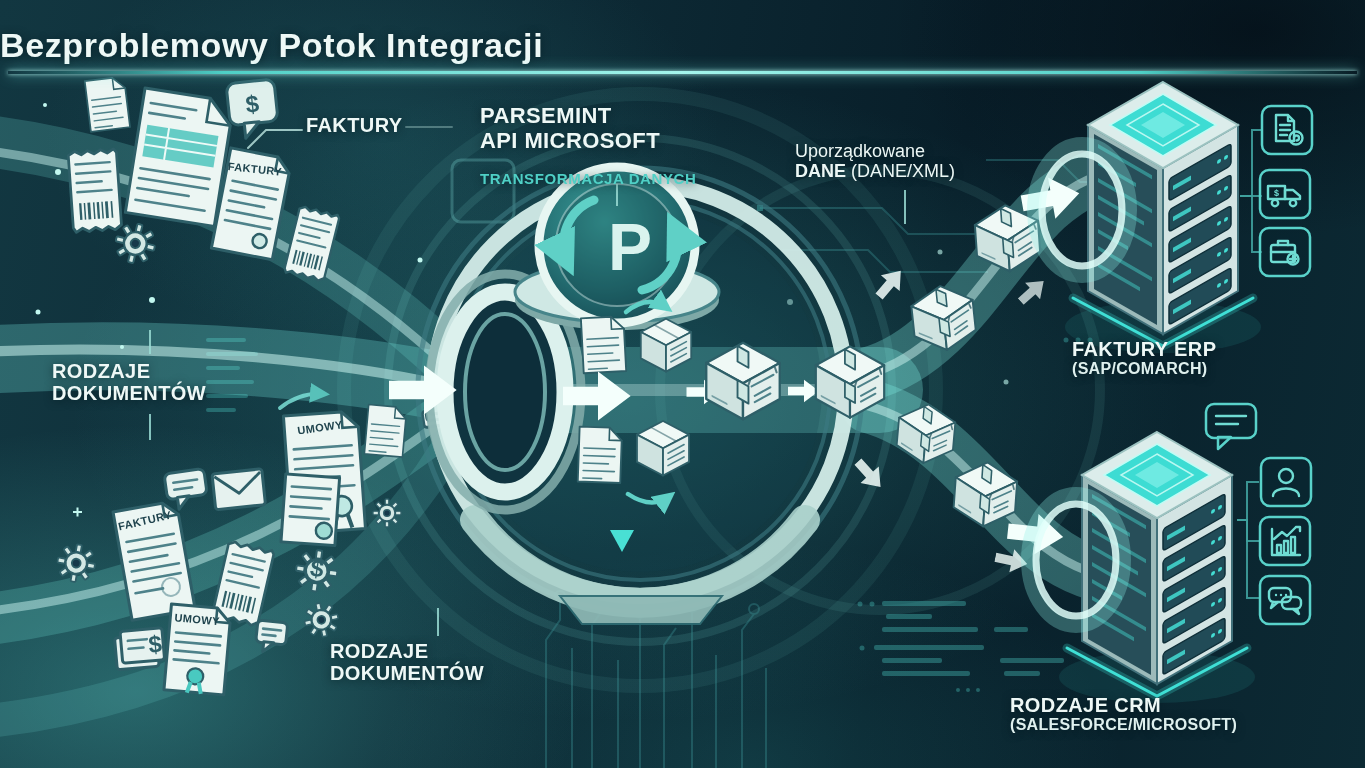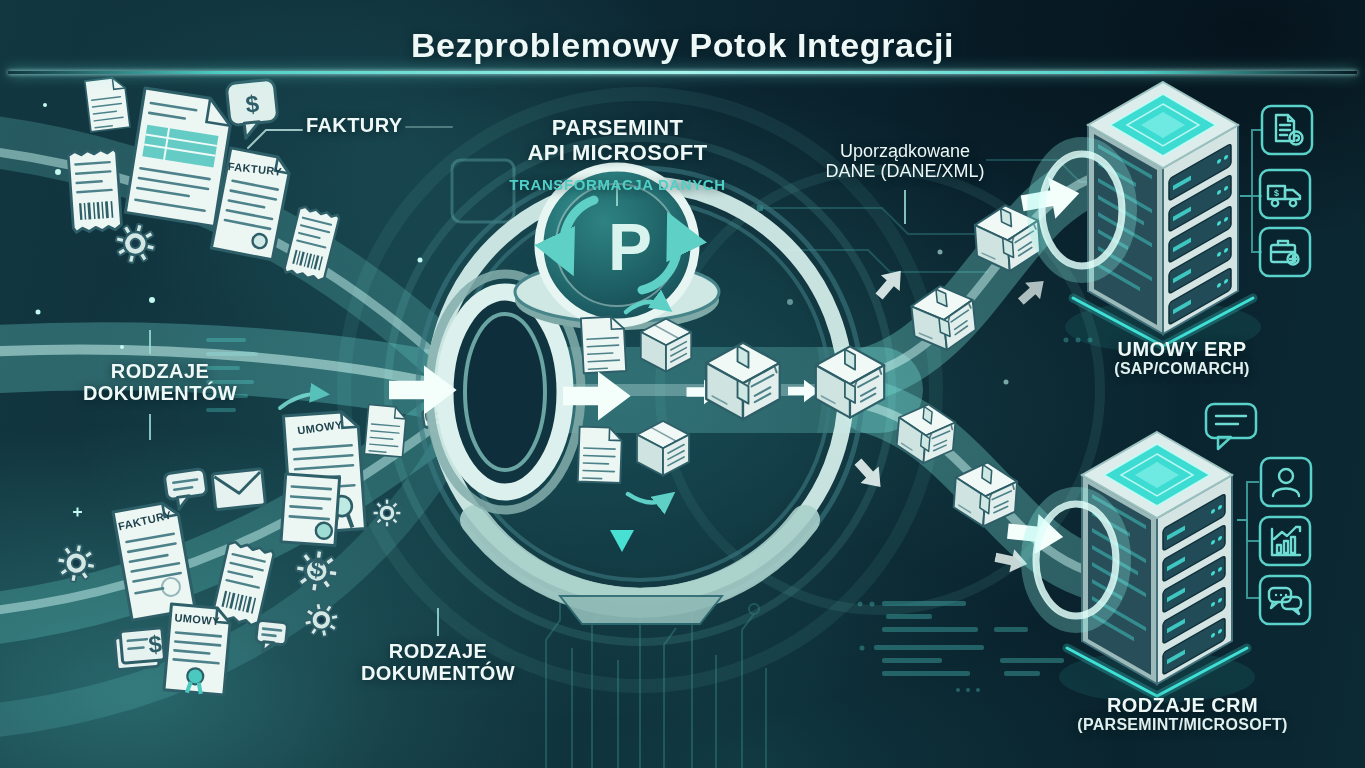--- a/index.html
+++ b/index.html
@@ -8,28 +8,28 @@
     font-family:"Liberation Sans",sans-serif;
     background:
       radial-gradient(900px 520px at 46% 52%, rgba(62,175,172,.30), rgba(62,175,172,0) 62%),
       radial-gradient(720px 430px at 10% 90%, rgba(90,215,205,.33), rgba(90,215,205,0) 62%),
       radial-gradient(520px 320px at 28% 18%, rgba(45,125,130,.26), rgba(45,125,130,0) 65%),
       radial-gradient(620px 380px at 55% 100%, rgba(45,150,150,.22), rgba(45,150,150,0) 60%),
       radial-gradient(560px 320px at 92% 4%, rgba(3,10,18,.65), rgba(3,10,18,0) 65%),
       linear-gradient(100deg,#123741 0%,#0d2a35 38%,#081e29 66%,#0c2a34 100%);
   }
   svg{display:block}
-  .lbl{position:absolute;text-align:center;color:#eef8f6;text-shadow:0 1px 8px rgba(0,25,30,.65);line-height:1.12}
+  .lbl{position:absolute;text-align:left;color:#eef8f6;text-shadow:0 1px 8px rgba(0,25,30,.65);line-height:1.12}
   .t-title{font-size:34px;font-weight:800;letter-spacing:.6px;white-space:nowrap}
   .t-big{font-size:22px;font-weight:800;letter-spacing:.4px}
   .t-mid{font-size:20px;font-weight:800;letter-spacing:.4px}
   .t-sub{font-size:16px;font-weight:700;letter-spacing:.3px;color:#dff0ee}
   .t-teal{font-size:15px;font-weight:700;letter-spacing:.6px;color:#4fd0c6}
   .t-plain{font-size:18px;font-weight:400;color:#ecf7f5}
-  .t-bold{font-weight:400}
+  .t-bold{font-weight:700}
   #underline{position:absolute;top:71px;left:8px;right:8px;height:3px;
     background:linear-gradient(90deg,rgba(80,200,195,0),#4ecfc6 16%,#a5f5ec 50%,#4ecfc6 84%,rgba(80,200,195,0));
     box-shadow:0 0 14px rgba(120,245,235,.85),0 0 4px rgba(200,255,250,.9);}
   
   .doc{fill:#ecf6f3;stroke:#2e5f68;stroke-width:3;stroke-linejoin:round;stroke-linecap:round}
   .doc2{fill:#e6f2ef;stroke:#2e5f68;stroke-width:3;stroke-linejoin:round}
   .dline{stroke:#4e828a;stroke-width:2.6;stroke-linecap:round;fill:none}
   .dlineT{stroke:#2e5f68;stroke-width:2.6;stroke-linecap:round;fill:none}
   .tealfill{fill:#57c8c0}
   .cube-top{fill:#f0f9f6;stroke:#2e5f68;stroke-width:3;stroke-linejoin:round}
@@ -626,34 +626,34 @@
 <div class="lbl t-mid" style="top:360px;left:52px;width:216px">
   <div>RODZAJE</div>
   <div>DOKUMENTÓW</div>
 </div>
 
 <div class="lbl t-mid" style="top:640px;left:330px;width:216px">
   <div>RODZAJE</div>
   <div>DOKUMENTÓW</div>
 </div>
 
-<div class="lbl" style="top:116px;left:480px;width:275px">
+<div class="lbl" style="top:104px;left:480px;width:275px">
   <div class="t-big">PARSEMINT</div>
   <div class="t-big">API MICROSOFT</div>
-  <div class="t-teal" style="margin-top:12px">TRANSFORMACJA DANYCH</div>
+  <div class="t-teal" style="margin-top:18px">TRANSFORMACJA DANYCH</div>
 </div>
 
 <div class="lbl t-plain" style="top:141px;left:795px;width:220px">
   <div>Uporządkowane</div>
   <div><span class="t-bold">DANE</span><span> (DANE/XML)</span></div>
 </div>
 
 <div class="lbl" style="top:338px;left:1072px;width:220px">
-  <div class="t-mid">UMOWY ERP</div>
+  <div class="t-mid">FAKTURY ERP</div>
   <div class="t-sub">(SAP/COMARCH)</div>
 </div>
 
 <div class="lbl" style="top:694px;left:1010px;width:345px">
   <div class="t-mid">RODZAJE CRM</div>
-  <div class="t-sub">(PARSEMINT/MICROSOFT)</div>
+  <div class="t-sub">(SALESFORCE/MICROSOFT)</div>
 </div>
 
 </div>
 
 </body></html>

